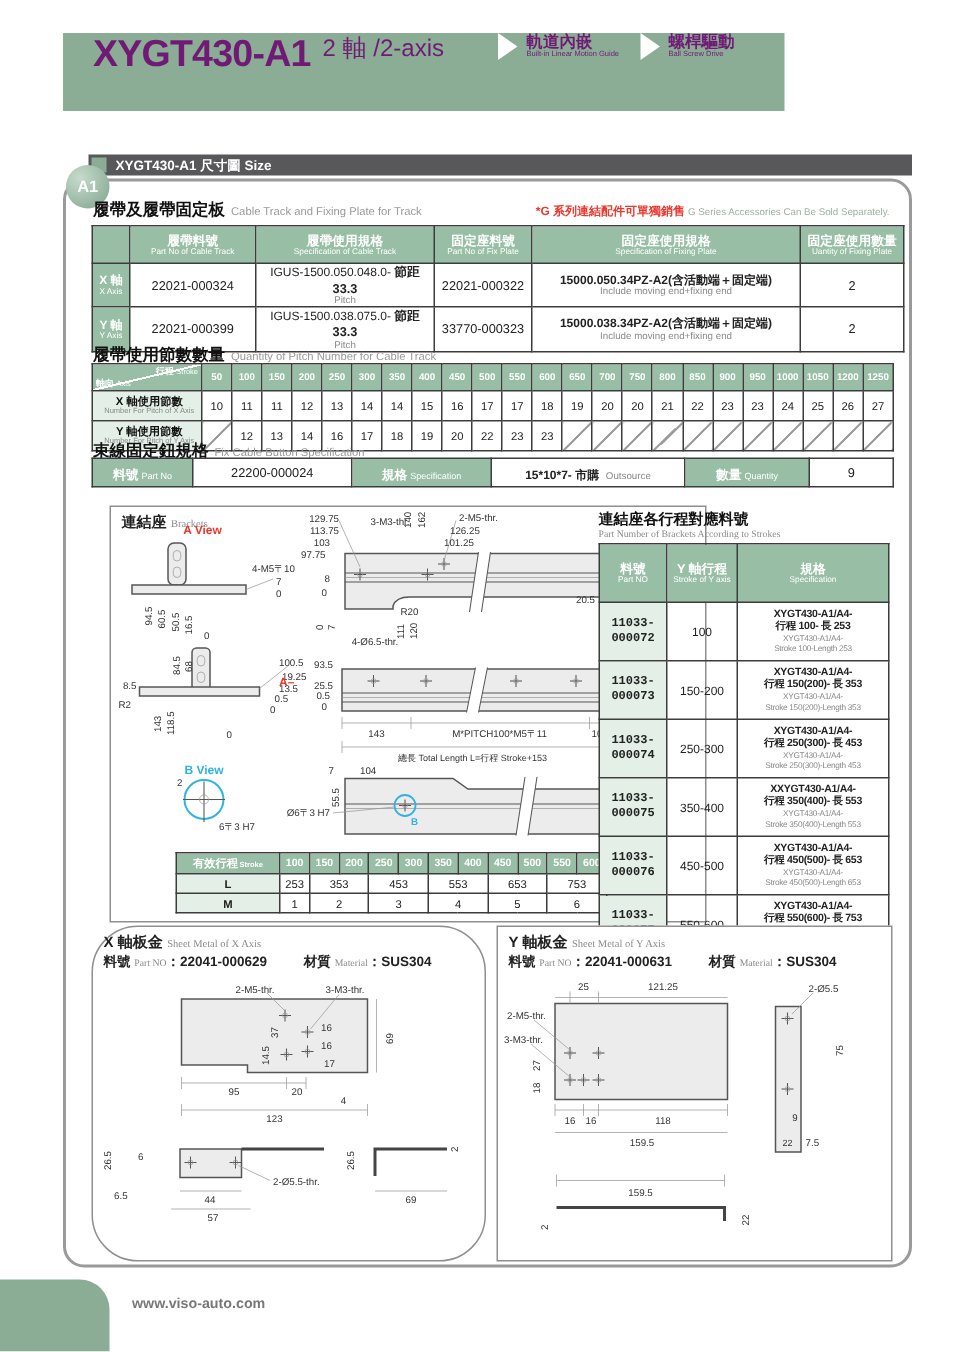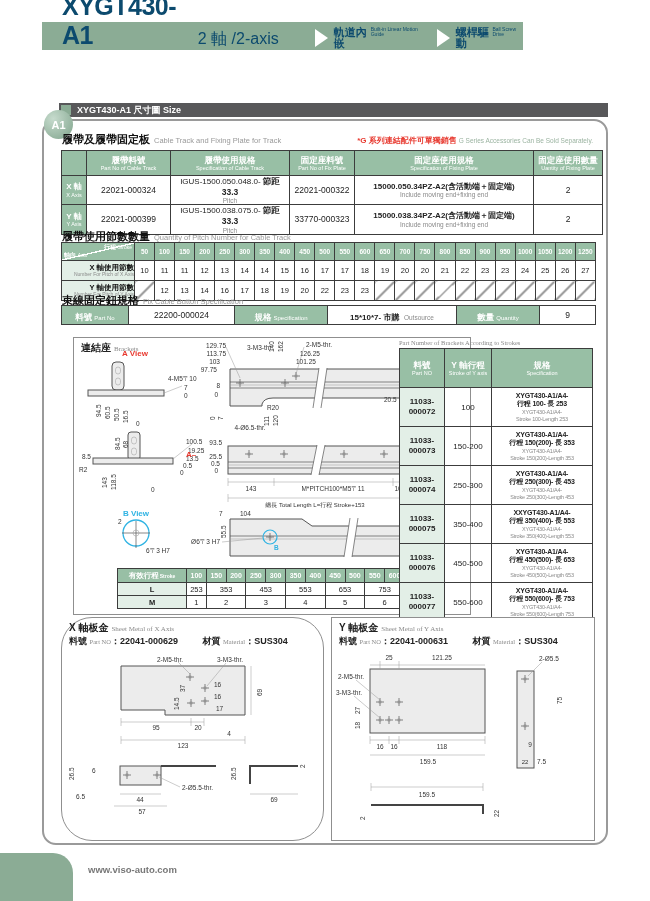--- a/index.html
+++ b/index.html
@@ -1,25 +1,25 @@
 <!DOCTYPE html>
 <html><head>
 <meta charset="utf-8">
 <style>
   html,body{margin:0;padding:0;background:#fff;}
   body{width:650px;height:901px;position:relative;font-family:"Liberation Sans",sans-serif;color:#222;overflow:hidden;}
   .abs{position:absolute;}
   
-  .banner{left:42px;top:22px;width:481px;height:28px;background:#8bac95;color:#0c4a6e;display:flex;align-items:flex-end;padding-left:20px;box-sizing:border-box;}
+  .banner{left:42px;top:22px;width:481px;height:52px;background:#8bac95;color:#701a75;display:flex;align-items:flex-start;padding-left:20px;box-sizing:border-box;}
   .banner .model{font-size:25px;font-weight:bold;letter-spacing:-0.5px;}
   .banner .axis{font-size:16px;margin-left:8px;white-space:nowrap;}
   .badges{display:flex;margin-left:22px;align-items:center;}
   .badge{display:flex;align-items:center;margin-left:14px;}
   .tri{width:0;height:0;border-left:13px solid #fff;border-top:9px solid transparent;border-bottom:9px solid transparent;margin-right:6px;}
-  .badge .txt{display:flex;flex-direction:row;line-height:1.05;}
+  .badge .txt{display:flex;flex-direction:column;line-height:1.05;}
   .badge .zh{font-size:11px;font-weight:bold;}
   .badge .en{font-size:5px;}
   
   .sizebar{left:59px;top:103px;width:549px;height:14px;background:#58585a;color:#fff;display:flex;align-items:center;font-size:9px;font-weight:bold;}
   .sizebar .sq{width:10px;height:10px;background:#8bac95;margin:0 6px 0 2px;}
   
   .mainbox{left:42px;top:119px;width:566px;height:726px;border:2px solid #9a9a9a;border-radius:14px;box-sizing:border-box;background:#fff;}
   .a1badge{left:44px;top:110px;width:29px;height:29px;border-radius:50%;background:radial-gradient(circle at 32% 30%,#c6dbcd,#7fa38b);color:#fff;font-size:11px;font-weight:bold;display:flex;align-items:center;justify-content:center;}
   .sect-title{font-size:11px;font-weight:bold;color:#111;white-space:nowrap;}
   .sect-title .en{font-size:7.5px;font-weight:normal;color:#999;margin-left:4px;}
@@ -37,38 +37,38 @@
   .spec1 b{font-size:8.5px;}
   .specsub{font-size:6.5px;color:#8a8a8a;line-height:1.1;}
   
   .t2 td{height:19px;font-size:7.5px;}
   .t2 .hrow td{height:14px;background:#98bfa5;color:#fff;font-size:6.5px;font-weight:bold;}
   .t2 .corner{position:relative;background:#98bfa5;}
   .t2 .corner:before{content:"";position:absolute;inset:0;background:linear-gradient(to bottom right,transparent 48%,#fff 48%,#fff 52%,transparent 52%);}
   .t2 .c-tr{position:absolute;top:0;right:2px;font-size:6px;color:#fff;font-weight:bold;}
   .t2 .c-bl{position:absolute;bottom:0;left:2px;font-size:6px;color:#fff;font-weight:bold;}
   .t2 .c-tr i,.t2 .c-bl i{font-style:normal;font-weight:normal;font-size:5px;}
-  .rl{background:#e3efe7;text-align:right;padding-left:3px;}
+  .rl{background:#e3efe7;text-align:center;padding-left:3px;}
   .rl .zh{display:block;font-size:7.5px;font-weight:bold;color:#111;line-height:1.15;}
   .rl .en{display:block;font-size:5px;color:#8a8a8a;line-height:1.05;}
   .yrow td:empty{background:linear-gradient(to bottom right,transparent 47%,#9a9a9a 47%,#9a9a9a 53%,transparent 53%);}
   
   .t3 td{height:18px;}
   .t3 .ghead .zh{display:inline;font-size:8.5px;}
   .t3 .ghead .en{display:inline;font-size:6px;margin-left:2px;}
   
   .panel{border:1.5px solid #8f8f8f;box-sizing:border-box;background:#fff;}
   .panel-title{position:absolute;left:7px;top:3px;font-size:10px;font-weight:bold;white-space:nowrap;}
   .panel-title .en{font-size:7px;font-weight:normal;color:#8a8a8a;font-family:"Liberation Serif",serif;margin-left:3px;}
   .partline{position:absolute;left:7px;top:17px;font-size:9px;font-weight:bold;white-space:nowrap;}
   .partline .sl{font-size:6.5px;font-weight:normal;color:#8a8a8a;font-family:"Liberation Serif",serif;}
   
   .t4 .hrow td{height:24px;}
   .t4 td{font-size:8px;}
-  .t4 .pn{font-size:8px;font-weight:bold;line-height:1.2;}
+  .t4 .pn{font-size:8px;font-weight:bold;line-height:1.2;font-family:Liberation Mono, monospace;}
   .t4 .z1{font-size:7px;font-weight:bold;line-height:1.25;letter-spacing:-0.2px;}
   .t4 .e1{font-size:5.5px;color:#8a8a8a;line-height:1.2;letter-spacing:-0.2px;}
   .t4 tr{height:39px;}
   
   .t5 td{height:12px;font-size:7.5px;}
   .t5 .hrow td{background:#98bfa5;color:#fff;font-weight:bold;font-size:7px;height:13px;}
   .t5 .lab{background:#98bfa5;color:#fff;}
   .t5 .lab .zh{font-size:7.5px;font-weight:bold;}
   .t5 .lab .en{font-size:5px;margin-left:1px;}
   .t5 .rowlab{background:#e3efe7;font-weight:bold;}
@@ -463,20 +463,21 @@
       <td colspan="2">3</td>
       <td colspan="2">4</td>
       <td colspan="2">5</td>
       <td colspan="2">6</td>
     </tr>
   </tbody>
     </table>
 </div>
 
 <div class="abs" style="left:399px;top:339px;width:197px;">
+  <div class="sect-title" style="font-size:10px;"><span>連結座各行程對應料號</span></div>
   <div style="font-size:6.5px;color:#8a8a8a;font-family:'Liberation Serif',serif;">Part Number of Brackets According to Strokes</div>
   <table class="t4" style="width:194px;margin-top:2px;">
     <tbody>
         <tr class="hrow">
       <td class="ghead" style="width:44px;">
             <span class="zh">料號</span>
             <span class="en">Part NO</span>
           </td>
       <td class="ghead" style="width:46px;">
             <span class="zh">Y 軸行程</span>

